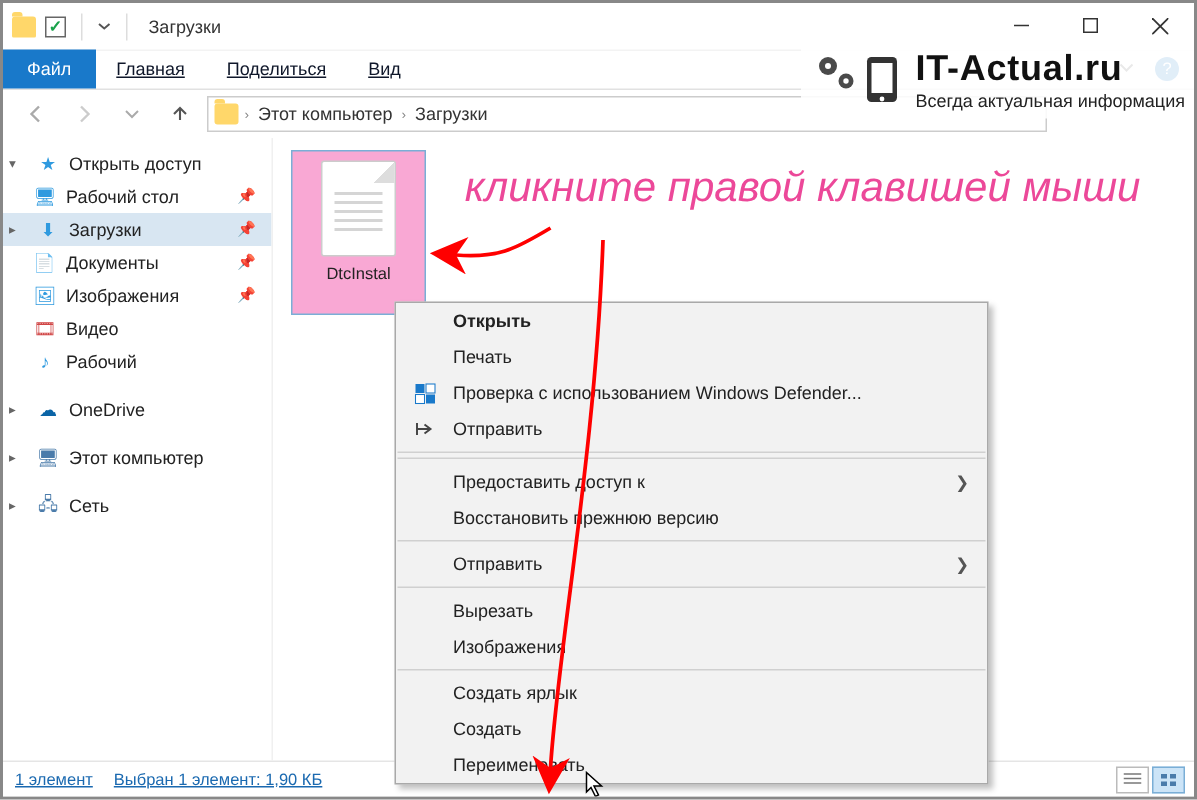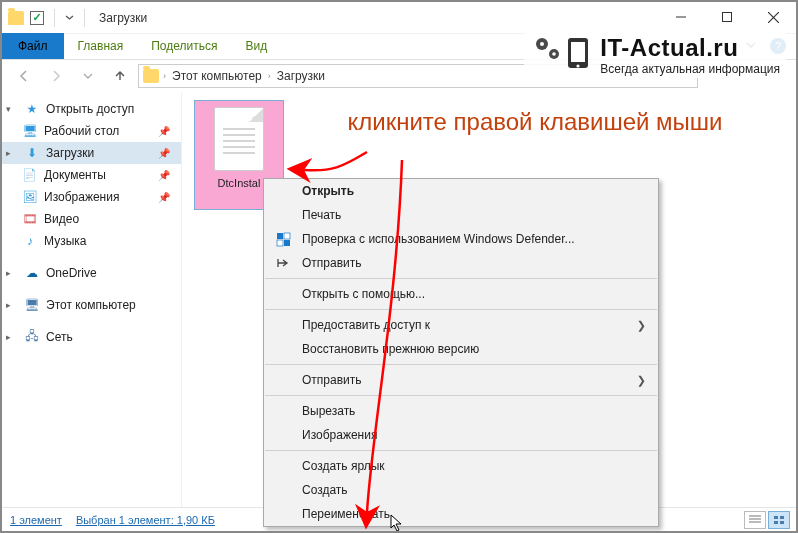--- a/index.html
+++ b/index.html
@@ -12,22 +12,22 @@
   .qat .folder { width:16px; height:14px; background:#ffd76a; border-radius:2px 2px 1px 1px; position:relative; }
   .qat .folder::before { content:""; position:absolute; top:-3px; left:0; width:7px; height:3px; background:#ffd76a; border-radius:2px 2px 0 0; }
   .qat .checkbox { width:14px; height:14px; border:1px solid #666; display:flex; align-items:center; justify-content:center; color:#19a24b; font-size:11px; font-weight:bold; }
   .qat .spacer { width:1px; height:18px; background:#ddd; margin:0 4px; }
   .qat .title { font-size:12px; color:#333; padding-left:4px; }
   .wincontrols { position:absolute; right:0; top:0; display:flex; }
   .wincontrols div { width:46px; height:30px; display:flex; align-items:center; justify-content:center; color:#333; }
 
   
   .ribbon { height:26px; display:flex; align-items:flex-end; border-bottom:1px solid #e1e1e1; position:relative; }
-  .ribbon .filetab { background:#1979ca; color:#000000; font-size:12px; padding:5px 16px; height:26px; display:flex; align-items:center; }
-  .ribbon .tab { font-size:12px; color:#4d7c0f; padding:5px 14px; height:26px; display:flex; align-items:center; }
+  .ribbon .filetab { background:#1979ca; color:#ffffff; font-size:12px; padding:5px 16px; height:26px; display:flex; align-items:center; }
+  .ribbon .tab { font-size:12px; color:#0f172a; padding:5px 14px; height:26px; display:flex; align-items:center;text-decoration:underline; }
   .ribbon .expand { position:absolute; right:40px; top:6px; color:#555; font-size:10px; }
   .ribbon .help { position:absolute; right:10px; top:4px; width:16px; height:16px; border-radius:50%; background:#1979ca; color:#fff; font-size:11px; display:flex; align-items:center; justify-content:center; }
 
   
   .addrbar { height:32px; display:flex; align-items:center; padding:3px 8px; gap:4px; }
   .navbtn { width:28px; height:26px; border-radius:3px; display:flex; align-items:center; justify-content:center; color:#999; }
   .navbtn.act { color:#555; }
   .addrbox { flex:0 0 560px; height:24px; border:1px solid #ccc; display:flex; align-items:center; padding:0 4px; font-size:12px; color:#333; gap:2px; }
   .addrbox .crumb { padding:0 4px; }
   .addrbox .sep { color:#888; font-size:9px; }
@@ -57,41 +57,41 @@
 
   .content { flex:1; position:relative; padding:8px 12px; }
   .filecell { width:90px; height:110px; display:flex; flex-direction:column; align-items:center; border:1px solid #7aaed6; background:#f9a8d4; padding:6px 2px; }
   .docico { width:50px; height:64px; background:#fff; border:1px solid #ccc; border-radius:2px; position:relative; }
   .docico::before { content:""; position:absolute; right:0; top:0; width:14px; height:14px; background:linear-gradient(135deg,#fff 50%,#ddd 50%); }
   .docico .lines { position:absolute; top:20px; left:8px; right:8px; }
   .docico .lines span { display:block; height:2px; background:#d5d5d5; margin-bottom:4px; }
   .filelabel { font-size:11px; color:#222; margin-top:6px; text-align:center; }
 
   
-  .ctxmenu { position:absolute; left:261px; top:176px; width:396px; background:#f2f2f2; border:1px solid #a9a9a9; box-shadow:3px 3px 4px rgba(0,0,0,0.25); font-size:12px; color:#222; z-index:50; }
+  .ctxmenu { position:absolute; left:261px; top:199px; width:396px; background:#f2f2f2; border:1px solid #a9a9a9; box-shadow:3px 3px 4px rgba(0,0,0,0.25); font-size:12px; color:#222; z-index:50; }
   .ctxitem { display:flex; align-items:center; height:24px; padding:0 12px 0 10px; gap:10px; }
   .ctxitem .iconslot { width:18px; display:flex; justify-content:center; align-items:center; }
   .ctxitem .lbl { flex:1; }
   .ctxitem .sub { color:#555; font-size:11px; }
   .ctxitem.bold .lbl { font-weight:600; }
   .ctxdiv { height:1px; background:#d0d0d0; margin:3px 1px; }
 
   
   .statusbar { position:absolute; left:0; right:0; bottom:0; height:24px; border-top:1px solid #e5e5e5; display:flex; align-items:center; font-size:11px; color:#1a69b0; padding:0 8px; background:#fff; }
   .statusbar .seg { margin-right:14px;text-decoration:underline; }
   .viewbtns { position:absolute; right:6px; top:3px; display:flex; gap:2px; }
   .viewbtn { width:22px; height:18px; border:1px solid #bbb; display:flex; align-items:center; justify-content:center; }
   .viewbtn.sel { background:#cce4f7; border-color:#7aaed6; }
 
   
-  .anno-text { position:absolute; left:298px; top:106px; color:#c2410c; font-size:24px; line-height:1.2; text-align:center; width:470px; font-family:Arial, sans-serif; z-index:60; pointer-events:none; }
+  .anno-text { position:absolute; left:298px; top:106px; color:#ec4899; font-size:28px; line-height:1.2; text-align:center; width:470px; font-family:Arial, sans-serif; z-index:60; pointer-events:none;font-style:italic; }
   .arrow-svg { position:absolute; left:0; top:0; pointer-events:none; z-index:55; }
 
   
-  .watermark { position:absolute; right:10px; top:28px; z-index:70; display:flex; align-items:flex-end; gap:6px; background:rgba(255,255,255,0.87); padding:2px 6px; }
+  .watermark { position:absolute; right:0; top:28px; z-index:70; display:flex; align-items:flex-start; gap:6px; background:rgba(255,255,255,0.87); padding:2px 6px; }
   .watermark .txt1 { font-size:24px; font-weight:bold; color:#111; font-family:Arial, sans-serif; letter-spacing:0.5px; }
   .watermark .txt2 { font-size:12px; color:#222; font-family:Arial, sans-serif; }
 
   .cursor-svg { position:absolute; z-index:80; }
 </style>
 </head>
 <body>
 
 <div class="frame">
 
@@ -196,21 +196,21 @@
         <span class="ico ico-pics">🖼</span>
         <span>Изображения</span>
         <span class="pin">📌</span>
       </div>
       <div class="navitem">
         <span class="ico ico-video">🎞</span>
         <span>Видео</span>
       </div>
       <div class="navitem">
         <span class="ico ico-music">♪</span>
-        <span>Музыка</span>
+        <span>Рабочий</span>
       </div>
       <div class="navgap"></div>
       <div class="navitem withchevron">
         <span class="chev">▸</span>
         <span class="ico ico-onedrive">☁</span>
         <span>OneDrive</span>
       </div>
       <div class="navgap"></div>
       <div class="navitem withchevron">
         <span class="chev">▸</span>
@@ -264,24 +264,20 @@
     <div class="ctxitem">
       <span class="iconslot">
           <svg width="15" height="13">
             <path d="M2 6 H10 M7 3 L11 6 L7 9" stroke="#444" fill="none" stroke-width="1.3"></path>
             <path d="M2 2 V10" stroke="#444" stroke-width="1.3"></path>
           </svg>
         </span>
       <span class="lbl">Отправить</span>
     </div>
     <div class="ctxdiv"></div>
-    <div class="ctxitem">
-        <span class="iconslot"></span>
-        <span class="lbl">Открыть с помощью...</span>
-      </div>
     <div class="ctxdiv"></div>
     <div class="ctxitem">
         <span class="iconslot"></span>
         <span class="lbl">Предоставить доступ к</span>
         <span class="sub">❯</span>
       </div>
     <div class="ctxitem">
         <span class="iconslot"></span>
         <span class="lbl">Восстановить прежнюю версию</span>
       </div>

